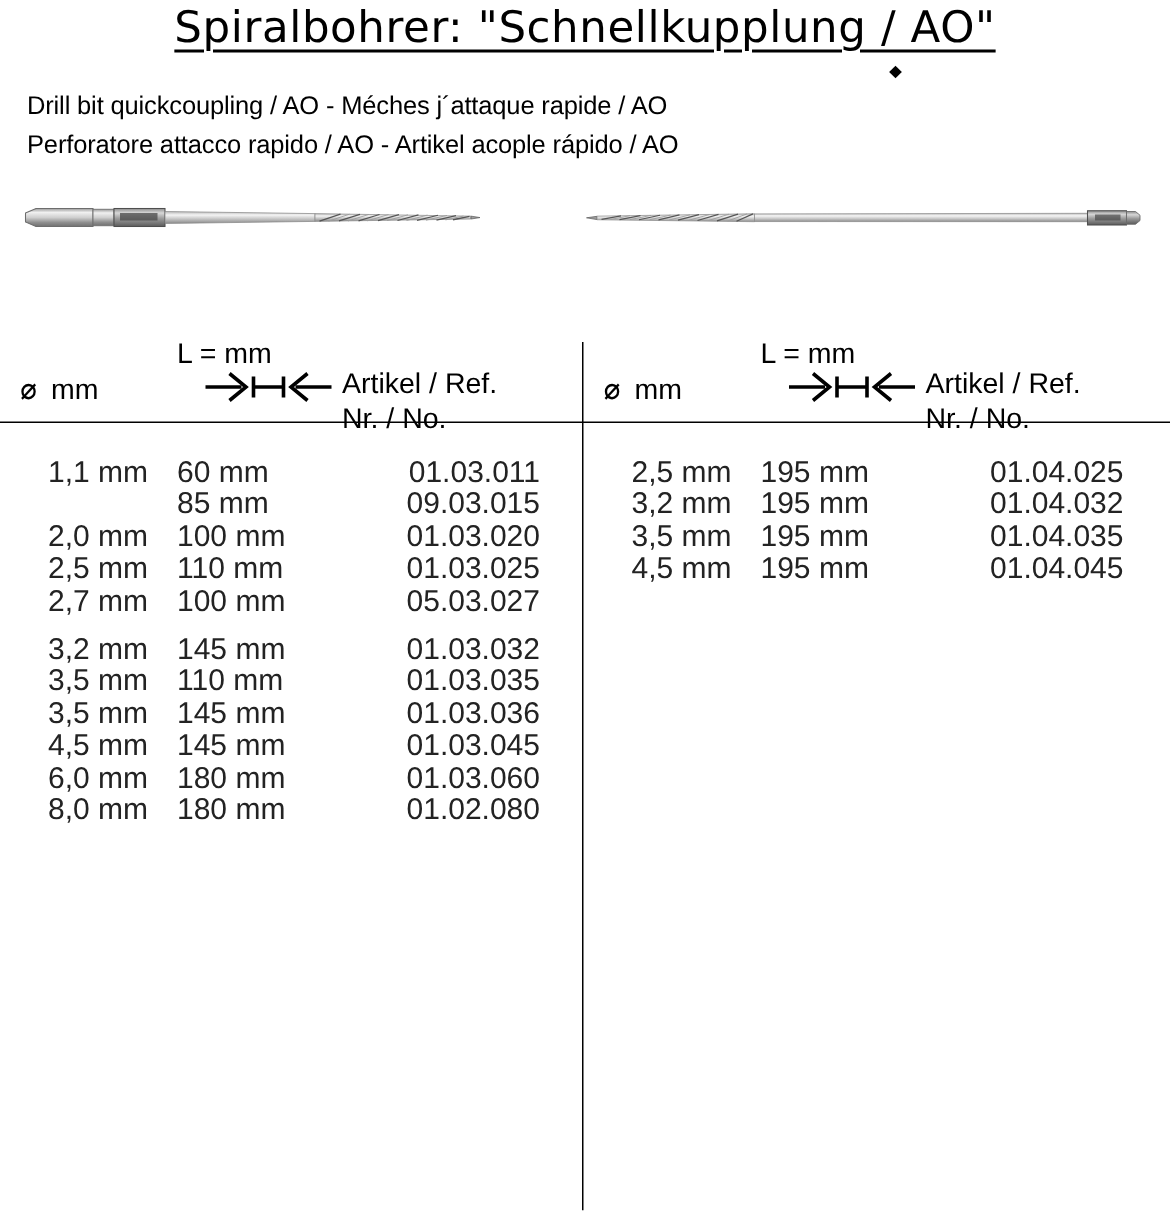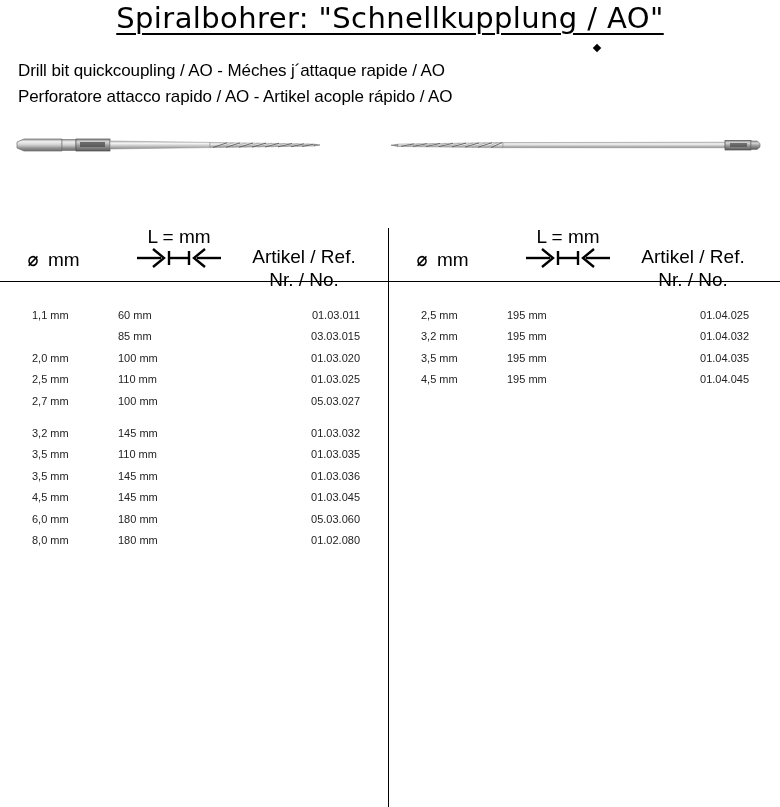--- a/index.html
+++ b/index.html
@@ -90,24 +90,24 @@
     height: 340px;
   }
   #table-left  { left: 0; }
   #table-right { left: 389px; }
 
   .col-head {
     position: absolute;
     font-family: "Liberation Sans", sans-serif;
     font-size: 19px;
     line-height: 23px;
-    text-align: center;
+    text-align: left;
     white-space: nowrap;
   }
-  .head-dia  { left: 19px;   top: 28px;  width: 126px; text-align: left; padding-left: 8px; }
+  .head-dia  { left: 5px;   top: 28px;  width: 126px; text-align: left; padding-left: 8px; }
   .head-len  { left: 118px; top: 5px;   width: 122px; }
   .head-ref  { left: 228px; top: 5px;   width: 152px; margin-top: 20px; }
 
   .dia-symbol {
     font-family: "DejaVu Sans", sans-serif;
     font-size: 20px;
     font-weight: bold;
     font-style: italic;
     display: inline-block;
     transform: scaleX(0.92);
@@ -127,21 +127,21 @@
   .rows {
     position: absolute;
     left: 0;
     top: 85px;
     width: 388px;
   }
   .row {
     position: relative;
     height: 21.4px;
     font-family: "Liberation Sans", sans-serif;
-    font-size: 11px;
+    font-size: 20px;
     line-height: 21.4px;
     color: #232323;
     white-space: nowrap;
   }
   .row.group-gap { margin-top: 11px; }
   .cell-dia {
     position: absolute;
     left: 0;
     width: 122px;
     text-align: left;
@@ -302,21 +302,21 @@
   </div>
 
   <div class="rows">
     <div class="row">
       <span class="cell-dia">1,1 mm</span>
       <span class="cell-len">60 mm</span>
       <span class="cell-ref">01.03.011</span>
     </div>
     <div class="row">
       <span class="cell-len">85 mm</span>
-      <span class="cell-ref">03.03.015</span>
+      <span class="cell-ref">09.03.015</span>
     </div>
     <div class="row">
       <span class="cell-dia">2,0 mm</span>
       <span class="cell-len">100 mm</span>
       <span class="cell-ref">01.03.020</span>
     </div>
     <div class="row">
       <span class="cell-dia">2,5 mm</span>
       <span class="cell-len">110 mm</span>
       <span class="cell-ref">01.03.025</span>
@@ -342,21 +342,21 @@
       <span class="cell-ref">01.03.036</span>
     </div>
     <div class="row">
       <span class="cell-dia">4,5 mm</span>
       <span class="cell-len">145 mm</span>
       <span class="cell-ref">01.03.045</span>
     </div>
     <div class="row">
       <span class="cell-dia">6,0 mm</span>
       <span class="cell-len">180 mm</span>
-      <span class="cell-ref">05.03.060</span>
+      <span class="cell-ref">01.03.060</span>
     </div>
     <div class="row">
       <span class="cell-dia">8,0 mm</span>
       <span class="cell-len">180 mm</span>
       <span class="cell-ref">01.02.080</span>
     </div>
   </div>
 </div>
 
 <div class="table-panel" id="table-right">

